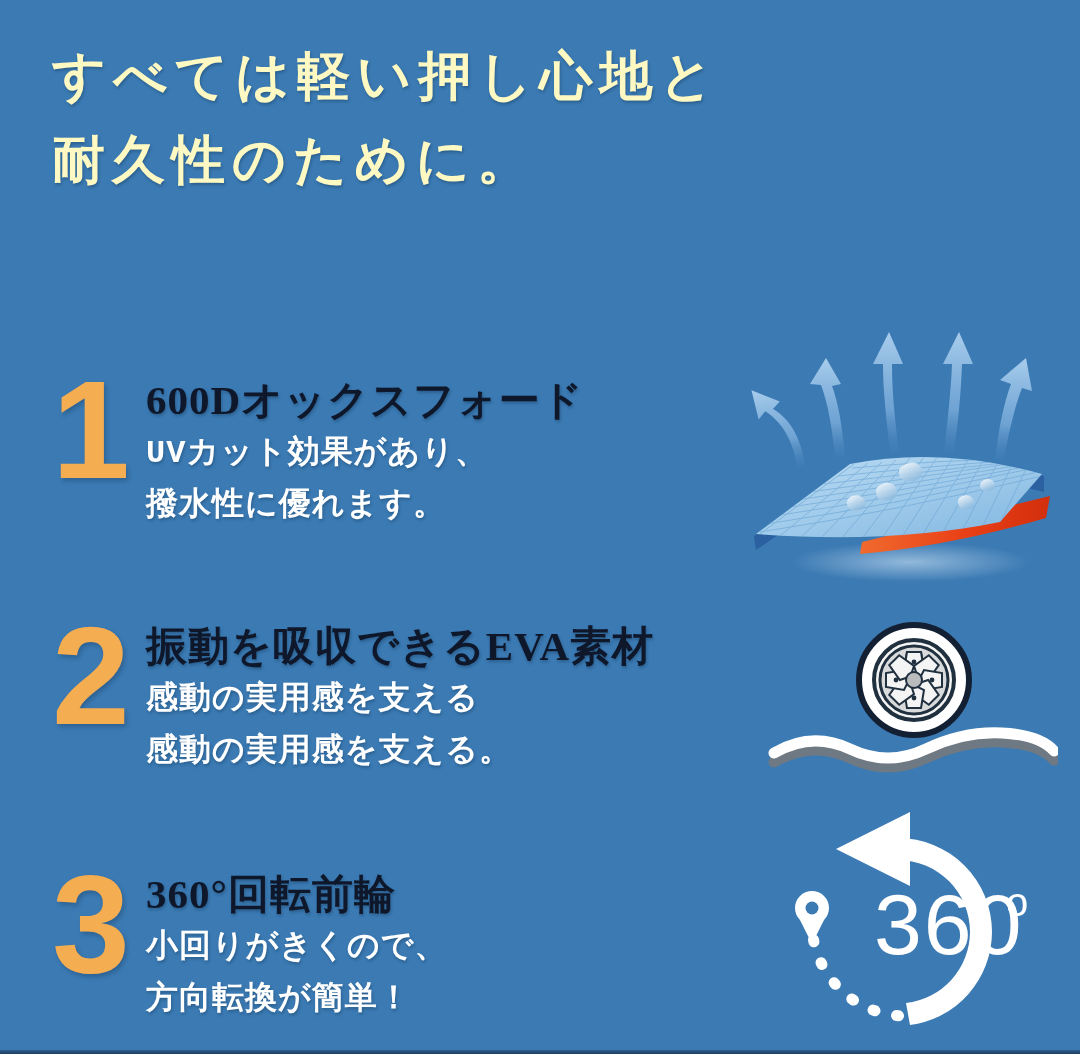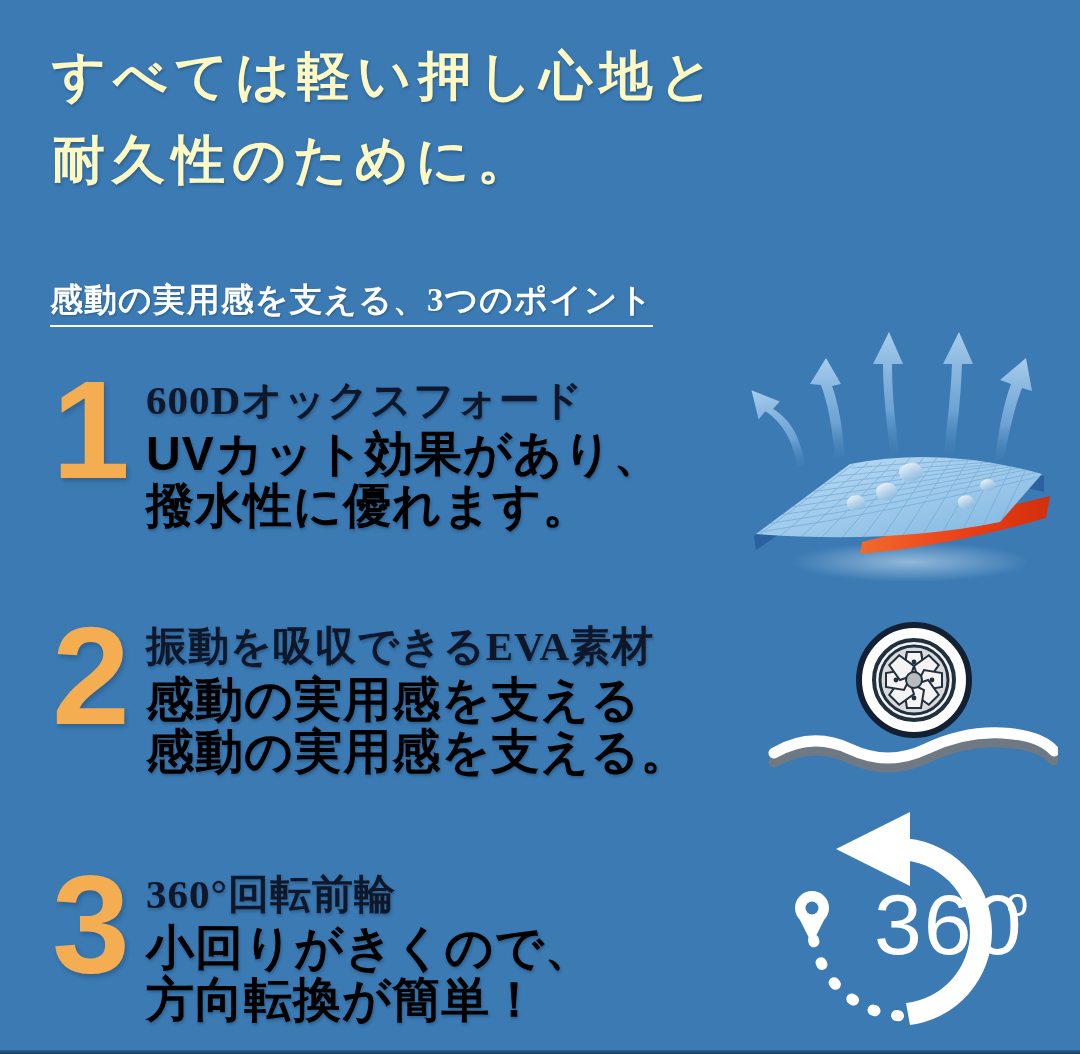--- a/index.html
+++ b/index.html
@@ -96,25 +96,25 @@
     font-size: 41px;
     line-height: 48px;
     color: #0f172a;
     white-space: nowrap;
     letter-spacing: 1px;
     text-shadow: 1px 2px 3px rgba(15,45,75,0.35);
     margin-bottom: 4px;
   }
 
   .point-body {
-    font-family: Liberation Sans, sans-serif;
-    font-weight: 700;
-    font-size: 48px;
+    font-family: Liberation Mono, monospace;
+    font-weight: 700;
+    font-size: 32px;
     line-height: 52px;
-    color: #000000;
+    color: #ffffff;
     letter-spacing: 1px;
     text-shadow: 1px 2px 3px rgba(15,45,75,0.35);
   }
   .point-body span { display: block; white-space: nowrap; }
 
   
   .illo { position: absolute; }
   #illo-fabric { left: 742px; top: 306px; width: 330px; height: 290px; }
   #illo-wheel  { left: 768px; top: 612px; width: 290px; height: 190px; }
   #illo-360    { left: 778px; top: 804px; width: 290px; height: 238px; }
@@ -123,21 +123,20 @@
 </head>
 <body>
 
 <div id="page">
 
   <div class="headline">
     <span class="hl-line">すべては軽い押し心地と</span>
     <span class="hl-line">耐久性のために。</span>
   </div>
 
-  <div class="subheading">感動の実用感を支える、3つのポイント</div>
 
   <div class="point" id="point-1">
     <div class="point-number">1</div>
     <div class="point-text">
       <div class="point-title">600Dオックスフォード</div>
       <div class="point-body">
         <span>UVカット効果があり、</span>
         <span>撥水性に優れます。</span>
       </div>
     </div>

